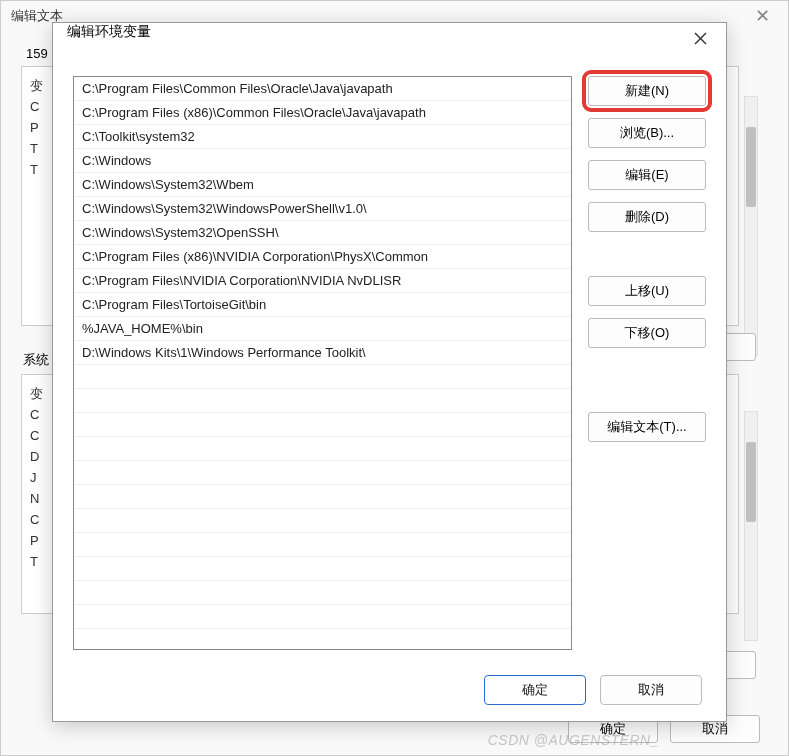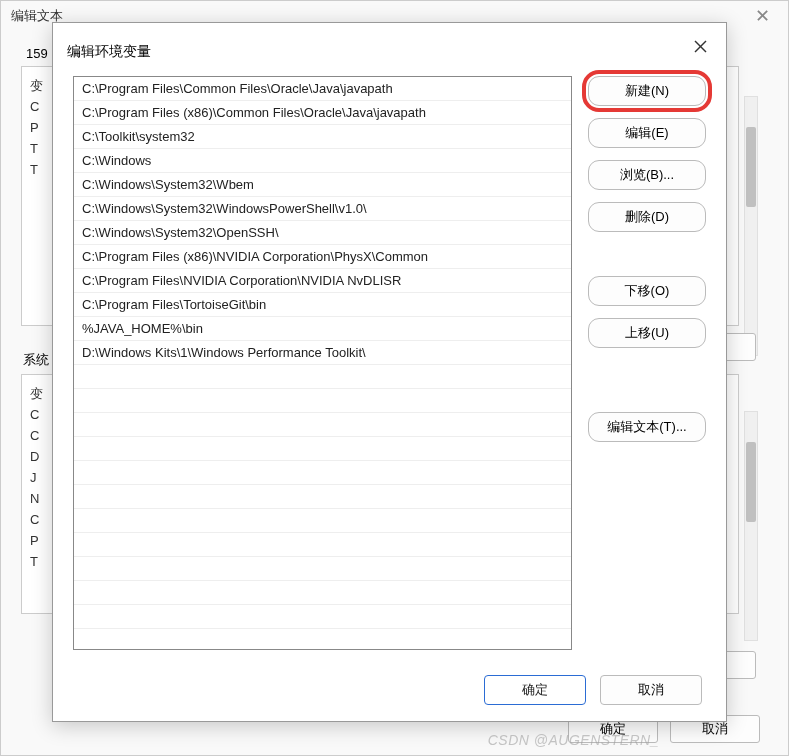--- a/index.html
+++ b/index.html
@@ -113,21 +113,21 @@
       left: 52px;
       width: 675px;
       height: 700px;
       background: #fff;
       border: 1px solid #999;
       box-shadow: 0 4px 20px rgba(0,0,0,0.2);
     }
     .edit-titlebar {
       height: 38px;
       display: flex;
-      align-items: flex-end;
+      align-items: flex-start;
       justify-content: space-between;
       padding: 0 8px 0 14px;
       font-size: 14px;
     }
     .edit-close {
       width: 36px;
       height: 30px;
       display: flex;
       align-items: center;
       justify-content: center;
@@ -164,21 +164,21 @@
       display: flex;
       flex-direction: column;
       gap: 12px;
     }
     .side-buttons .spacer-sm { height: 20px; }
     .side-buttons .spacer-lg { height: 40px; }
     .side-btn {
       height: 30px;
       border: 1px solid #bbb;
       background: #fdfdfd;
-      border-radius: 11px;
+      border-radius: 3px;
       font-size: 13px;
       cursor: pointer;
     }
     .side-btn.highlighted {
       outline: 4px solid #e53935;
       outline-offset: 2px;
     }
     .edit-footer {
       position: absolute;
       bottom: 16px;
@@ -298,26 +298,26 @@
       <div class="path-empty"></div>
       <div class="path-empty"></div>
       <div class="path-empty"></div>
       <div class="path-empty"></div>
       <div class="path-empty"></div>
       <div class="path-empty"></div>
       <div class="path-empty"></div>
     </div>
     <div class="side-buttons">
       <button class="side-btn highlighted">新建(N)</button>
+      <button class="side-btn">浏览(B)...</button>
       <button class="side-btn">编辑(E)</button>
-      <button class="side-btn">浏览(B)...</button>
       <button class="side-btn">删除(D)</button>
       <div class="spacer-sm"></div>
+      <button class="side-btn">上移(U)</button>
       <button class="side-btn">下移(O)</button>
-      <button class="side-btn">上移(U)</button>
       <div class="spacer-lg"></div>
       <button class="side-btn">编辑文本(T)...</button>
     </div>
   </div>
   <div class="edit-footer">
     <button class="footer-btn ok">确定</button>
     <button class="footer-btn cancel">取消</button>
   </div>
 </div>
 

